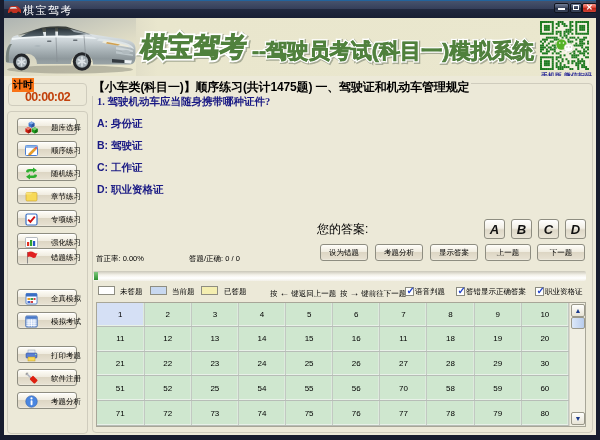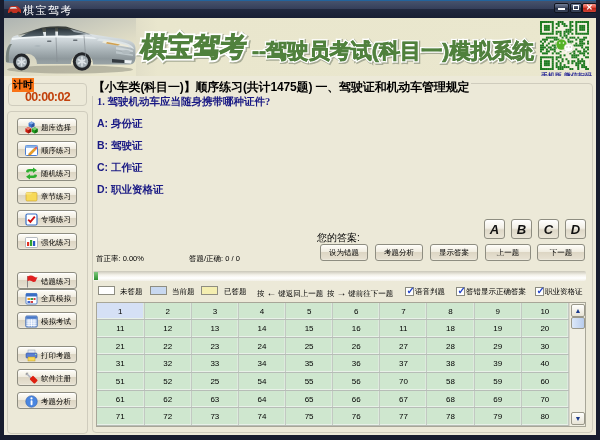--- a/index.html
+++ b/index.html
@@ -34,32 +34,32 @@
 .groupbox { position:absolute; border:1px solid #cfccbd; border-radius:4px; }
 
 
 #timerbox { left:4px; top:7px; width:79px; height:23px; }
 #timerlabel { position:absolute; left:3px; top:-6px; background:#f97316; padding:0 1px; font-size:10px; color:#000;font-weight:bold; }
 #timertext { position:absolute; left:0; top:6px; width:100%; text-align:center; color:#c2410c; font-size:12.5px; font-weight:bold; letter-spacing:-0.6px; }
 #menubox { left:3px; top:35px; width:81px; height:323px; }
 
 .sbtn { position:absolute; left:13px; width:60px; height:17px; border:1px solid #8e8d81; border-radius:3px;
   background:linear-gradient(#fffef9, #f0ece0 45%, #ddd6c4 50%, #e6e0d0 90%, #efece0);
-  box-shadow:inset 0 1px 0 #fff; font-size:7.5px; color:#000; }
+  box-shadow:inset 0 1px 0 #fff; font-size:7.5px; color:#000;text-align:right; }
 .sbtn .ic { position:absolute; left:7px; top:2px; width:13px; height:13px; }
 .sbtn .tx { position:absolute; left:23px; top:4px; width:40px; white-space:nowrap; }
 
 
 #mainbox { left:88px; top:7px; width:501px; height:350px; border:1px solid #cfccbd; border-radius:4px; position:absolute; }
 #statusline { position:absolute; left:-2px; top:-5px; background:#ece9d8; padding:0 2px; font-size:12px; letter-spacing:-0.15px; color:#000; font-weight:bold; white-space:nowrap; }
 
 #question { position:absolute; left:4px; top:11px; color:#191984; font-size:10.5px; font-weight:bold;font-family:Liberation Serif, serif; }
 .opt { position:absolute; left:4px; color:#191984; font-size:10.5px; font-weight:bold; }
 
-#youranswer { position:absolute; left:224px; top:147px; font-size:10px; color:#000;text-align:center; }
+#youranswer { position:absolute; left:224px; top:137px; font-size:12px; color:#000;text-align:center; }
 
 .abtn { position:absolute; top:135px; width:21px; height:20px; border:1px solid #8e8d81; border-radius:3px;
   background:linear-gradient(#ffffff, #f2efe6 45%, #ded8c8 55%, #eae5d6);
   text-align:center; font-weight:bold; font-style:italic; font-size:13px; color:#111; line-height:19px; }
 
 .cbtn { position:absolute; top:160px; width:48px; height:17px; border:1px solid #8e8d81; border-radius:3px;
   background:linear-gradient(#fffef9, #f0ece0 45%, #ddd6c4 50%, #e6e0d0 90%, #efece0);
   text-align:center; font-size:7.5px; color:#000; line-height:15px; }
 
 #stat1 { position:absolute; left:3px; top:170px; font-size:7.5px; color:#000; }
@@ -569,21 +569,21 @@
     </div>
   <div class="sbtn" style="top:157px">
       <svg class="ic" viewBox="0 0 13 13">
         <rect x="0.5" y="1.5" width="12" height="10" rx="1" fill="#fff" stroke="#8890a0" stroke-width="0.6"></rect>
         <rect x="2" y="6" width="2.2" height="4" fill="#e03020"></rect>
         <rect x="5" y="4" width="2.2" height="6" fill="#30a030"></rect>
         <rect x="8" y="5" width="2.2" height="5" fill="#2858c8"></rect>
       </svg>
       <div class="tx">强化练习</div>
     </div>
-  <div class="sbtn" style="top:196px">
+  <div class="sbtn" style="top:172px">
       <svg class="ic" viewBox="0 0 13 13">
         <path d="M2.5 1 L2.5 12.5" stroke="#888" stroke-width="1"></path>
         <path d="M2.5 1.5 Q6 -0.5 9 1.5 Q11 3 12.5 2 L10.5 6.5 Q8.5 7.5 6.5 6 Q4.5 4.8 2.5 6.2 Z" fill="#e02020"></path>
       </svg>
       <div class="tx">错题练习</div>
     </div>
 
   <div class="sbtn" style="top:213px">
       <svg class="ic" viewBox="0 0 13 13">
         <rect x="1" y="1.5" width="11" height="10.5" rx="1" fill="#fff" stroke="#3a6fc4" stroke-width="0.8"></rect>
@@ -659,21 +659,21 @@
         <div id="progfill"></div>
       </div>
 
     <div id="legend">
       <div class="lgbox" style="left:5px;background:#fff"></div>
         <div class="lgtx" style="left:27px">未答题</div>
       <div class="lgbox" style="left:57px;background:#c8d8f0"></div>
         <div class="lgtx" style="left:79px">当前题</div>
       <div class="lgbox" style="left:108px;background:#f4eeb0"></div>
         <div class="lgtx" style="left:131px">已答题</div>
-      <div class="lgtx" style="left:164px">按 <span style="font-size:10px;font-weight:bold;vertical-align:-0.5px">←</span> 键返回上一题&nbsp;&nbsp;按 <span style="font-size:10px;font-weight:bold;vertical-align:-0.5px">→</span> 键前往下一题</div>
+      <div class="lgtx" style="left:177px">按 <span style="font-size:10px;font-weight:bold;vertical-align:-0.5px">←</span> 键返回上一题&nbsp;&nbsp;按 <span style="font-size:10px;font-weight:bold;vertical-align:-0.5px">→</span> 键前往下一题</div>
       <div class="chk" style="left:312px"></div>
         <div class="lgtx" style="left:322px">语音判题</div>
       <div class="chk" style="left:363px"></div>
         <div class="lgtx" style="left:373px">答错显示正确答案</div>
       <div class="chk" style="left:442px"></div>
         <div class="lgtx" style="left:452px">职业资格证</div>
     </div>
 
     <div id="grid">
       <table id="gridtable">
@@ -708,54 +708,30 @@
               <td>23</td>
               <td>24</td>
               <td>25</td>
               <td>26</td>
               <td>27</td>
               <td>28</td>
               <td>29</td>
               <td>30</td>
             </tr>
         <tr>
-              <td>31</td>
-              <td>32</td>
-              <td>33</td>
-              <td>34</td>
-              <td>35</td>
-              <td>36</td>
-              <td>37</td>
-              <td>38</td>
-              <td>39</td>
-              <td>40</td>
-            </tr>
-        <tr>
               <td>51</td>
               <td>52</td>
               <td>25</td>
               <td>54</td>
               <td>55</td>
               <td>56</td>
               <td>70</td>
               <td>58</td>
               <td>59</td>
               <td>60</td>
-            </tr>
-        <tr>
-              <td>61</td>
-              <td>62</td>
-              <td>63</td>
-              <td>64</td>
-              <td>65</td>
-              <td>66</td>
-              <td>67</td>
-              <td>68</td>
-              <td>69</td>
-              <td>70</td>
             </tr>
         <tr>
               <td>71</td>
               <td>72</td>
               <td>73</td>
               <td>74</td>
               <td>75</td>
               <td>76</td>
               <td>77</td>
               <td>78</td>

